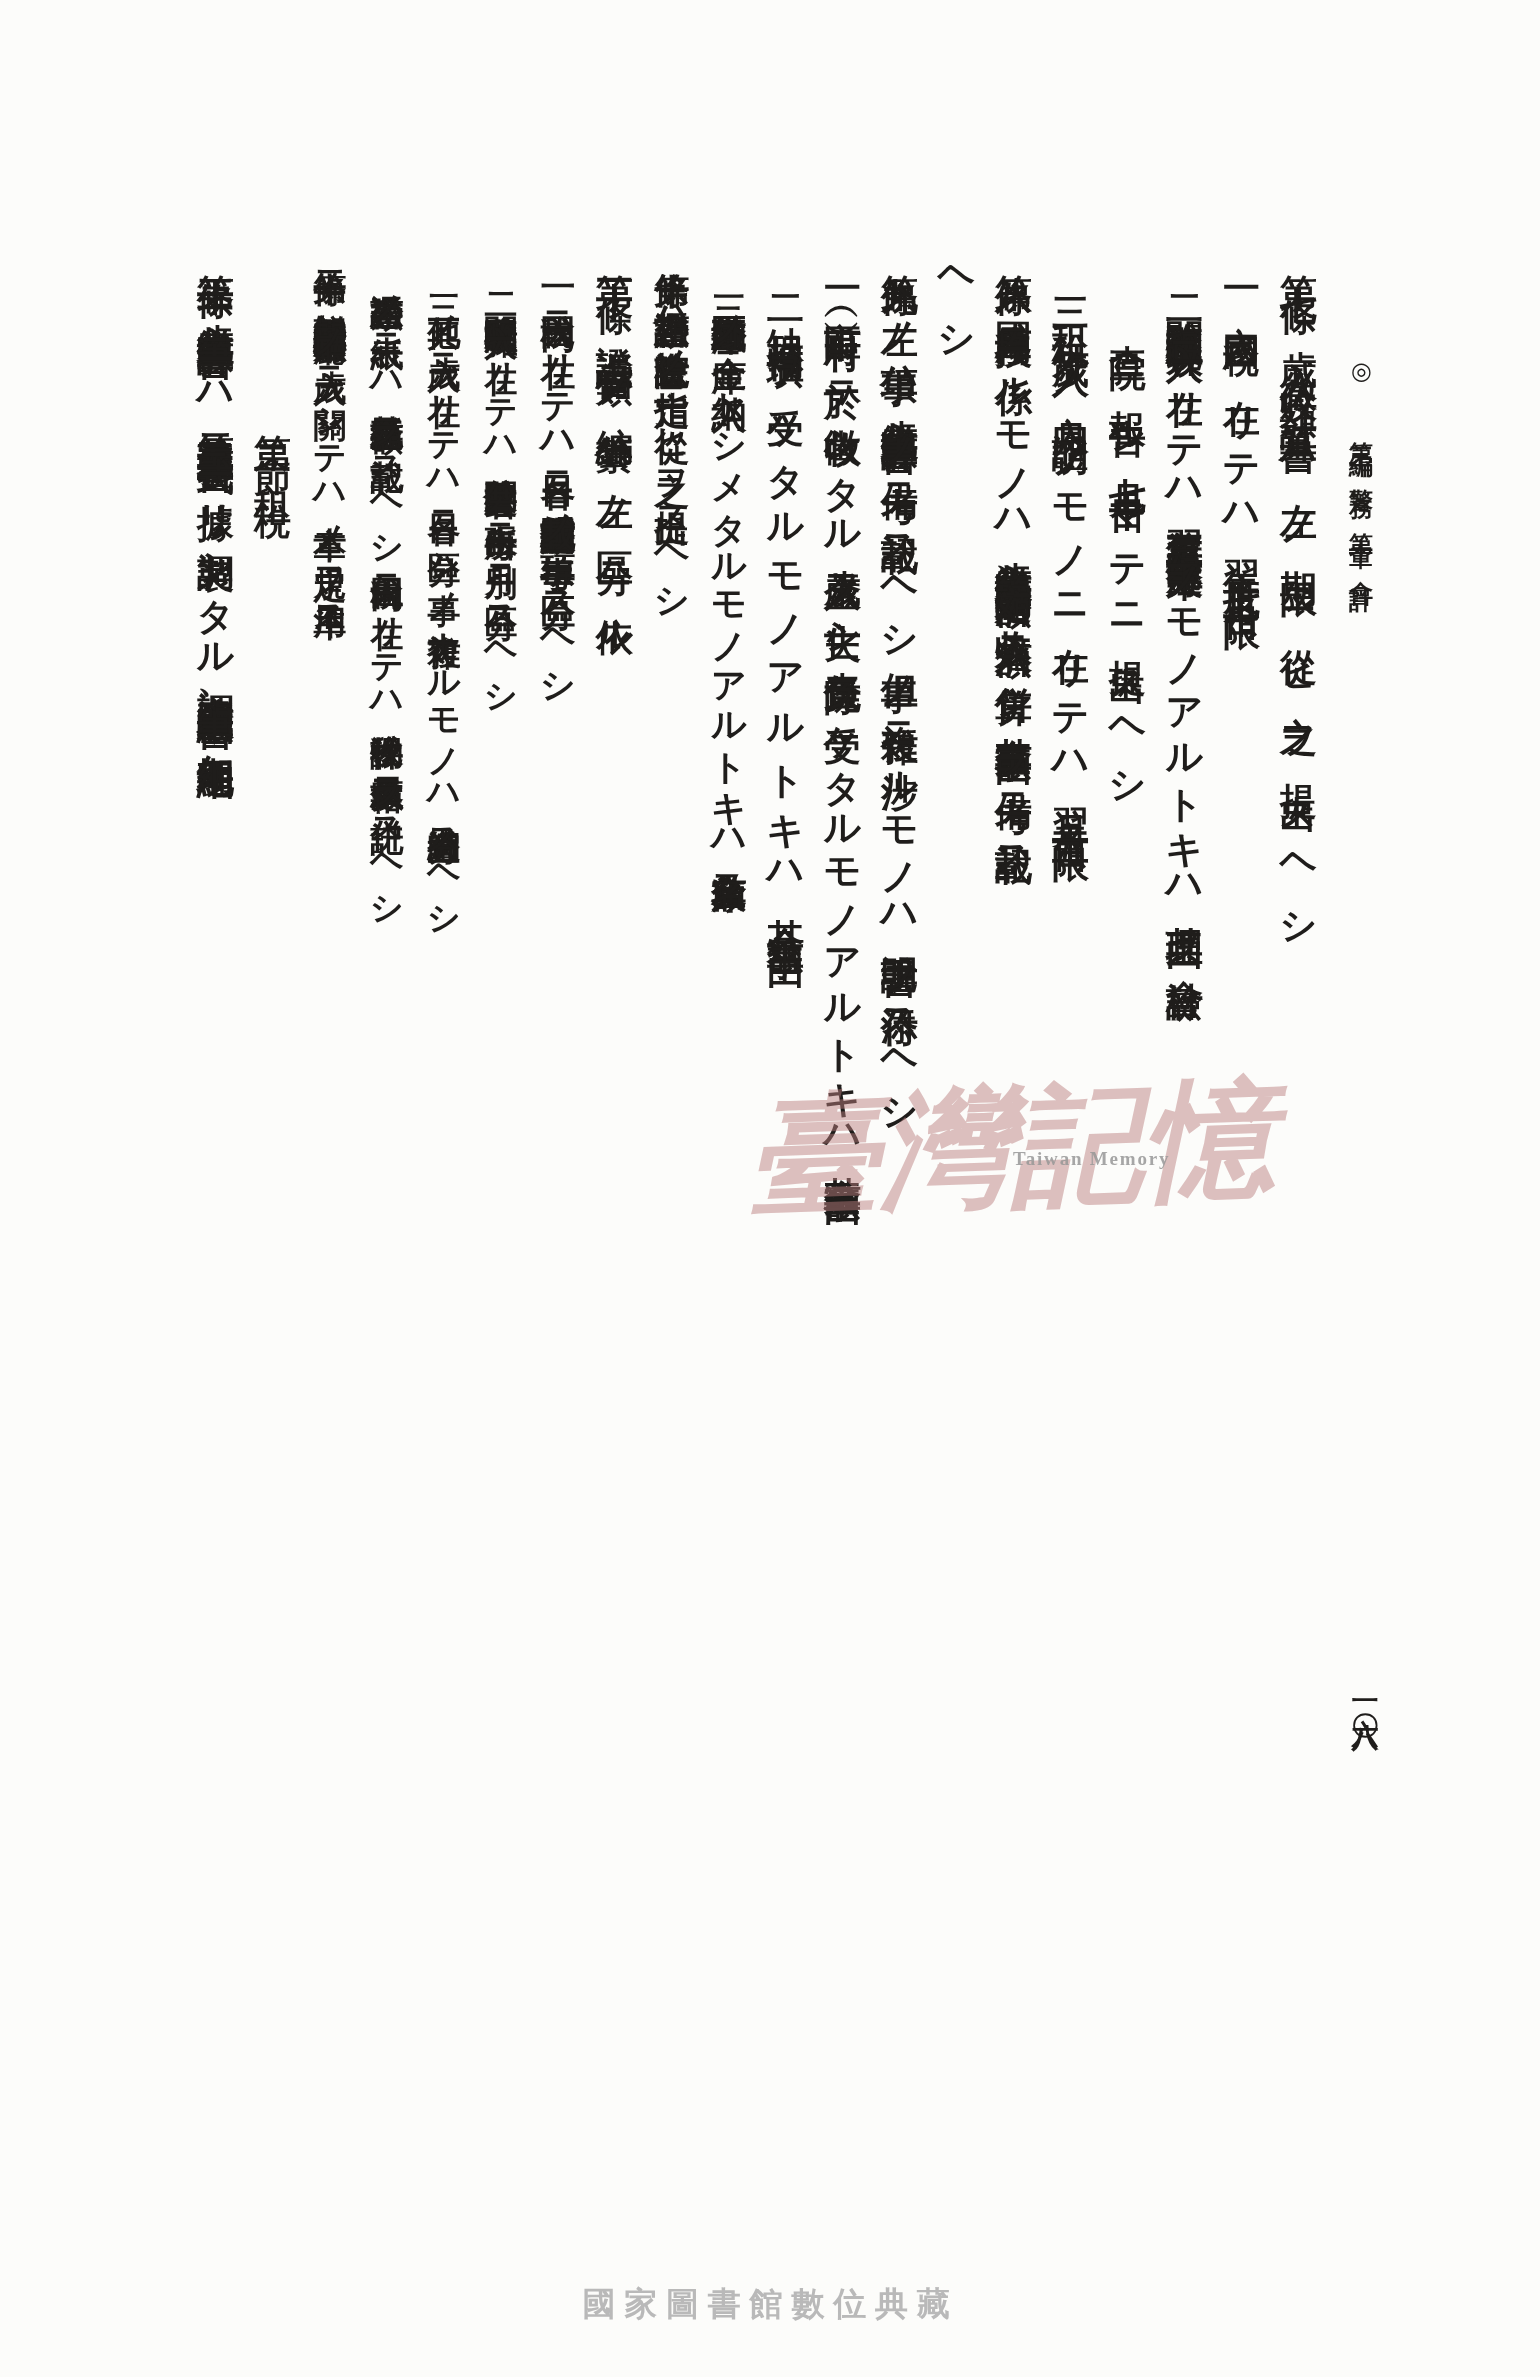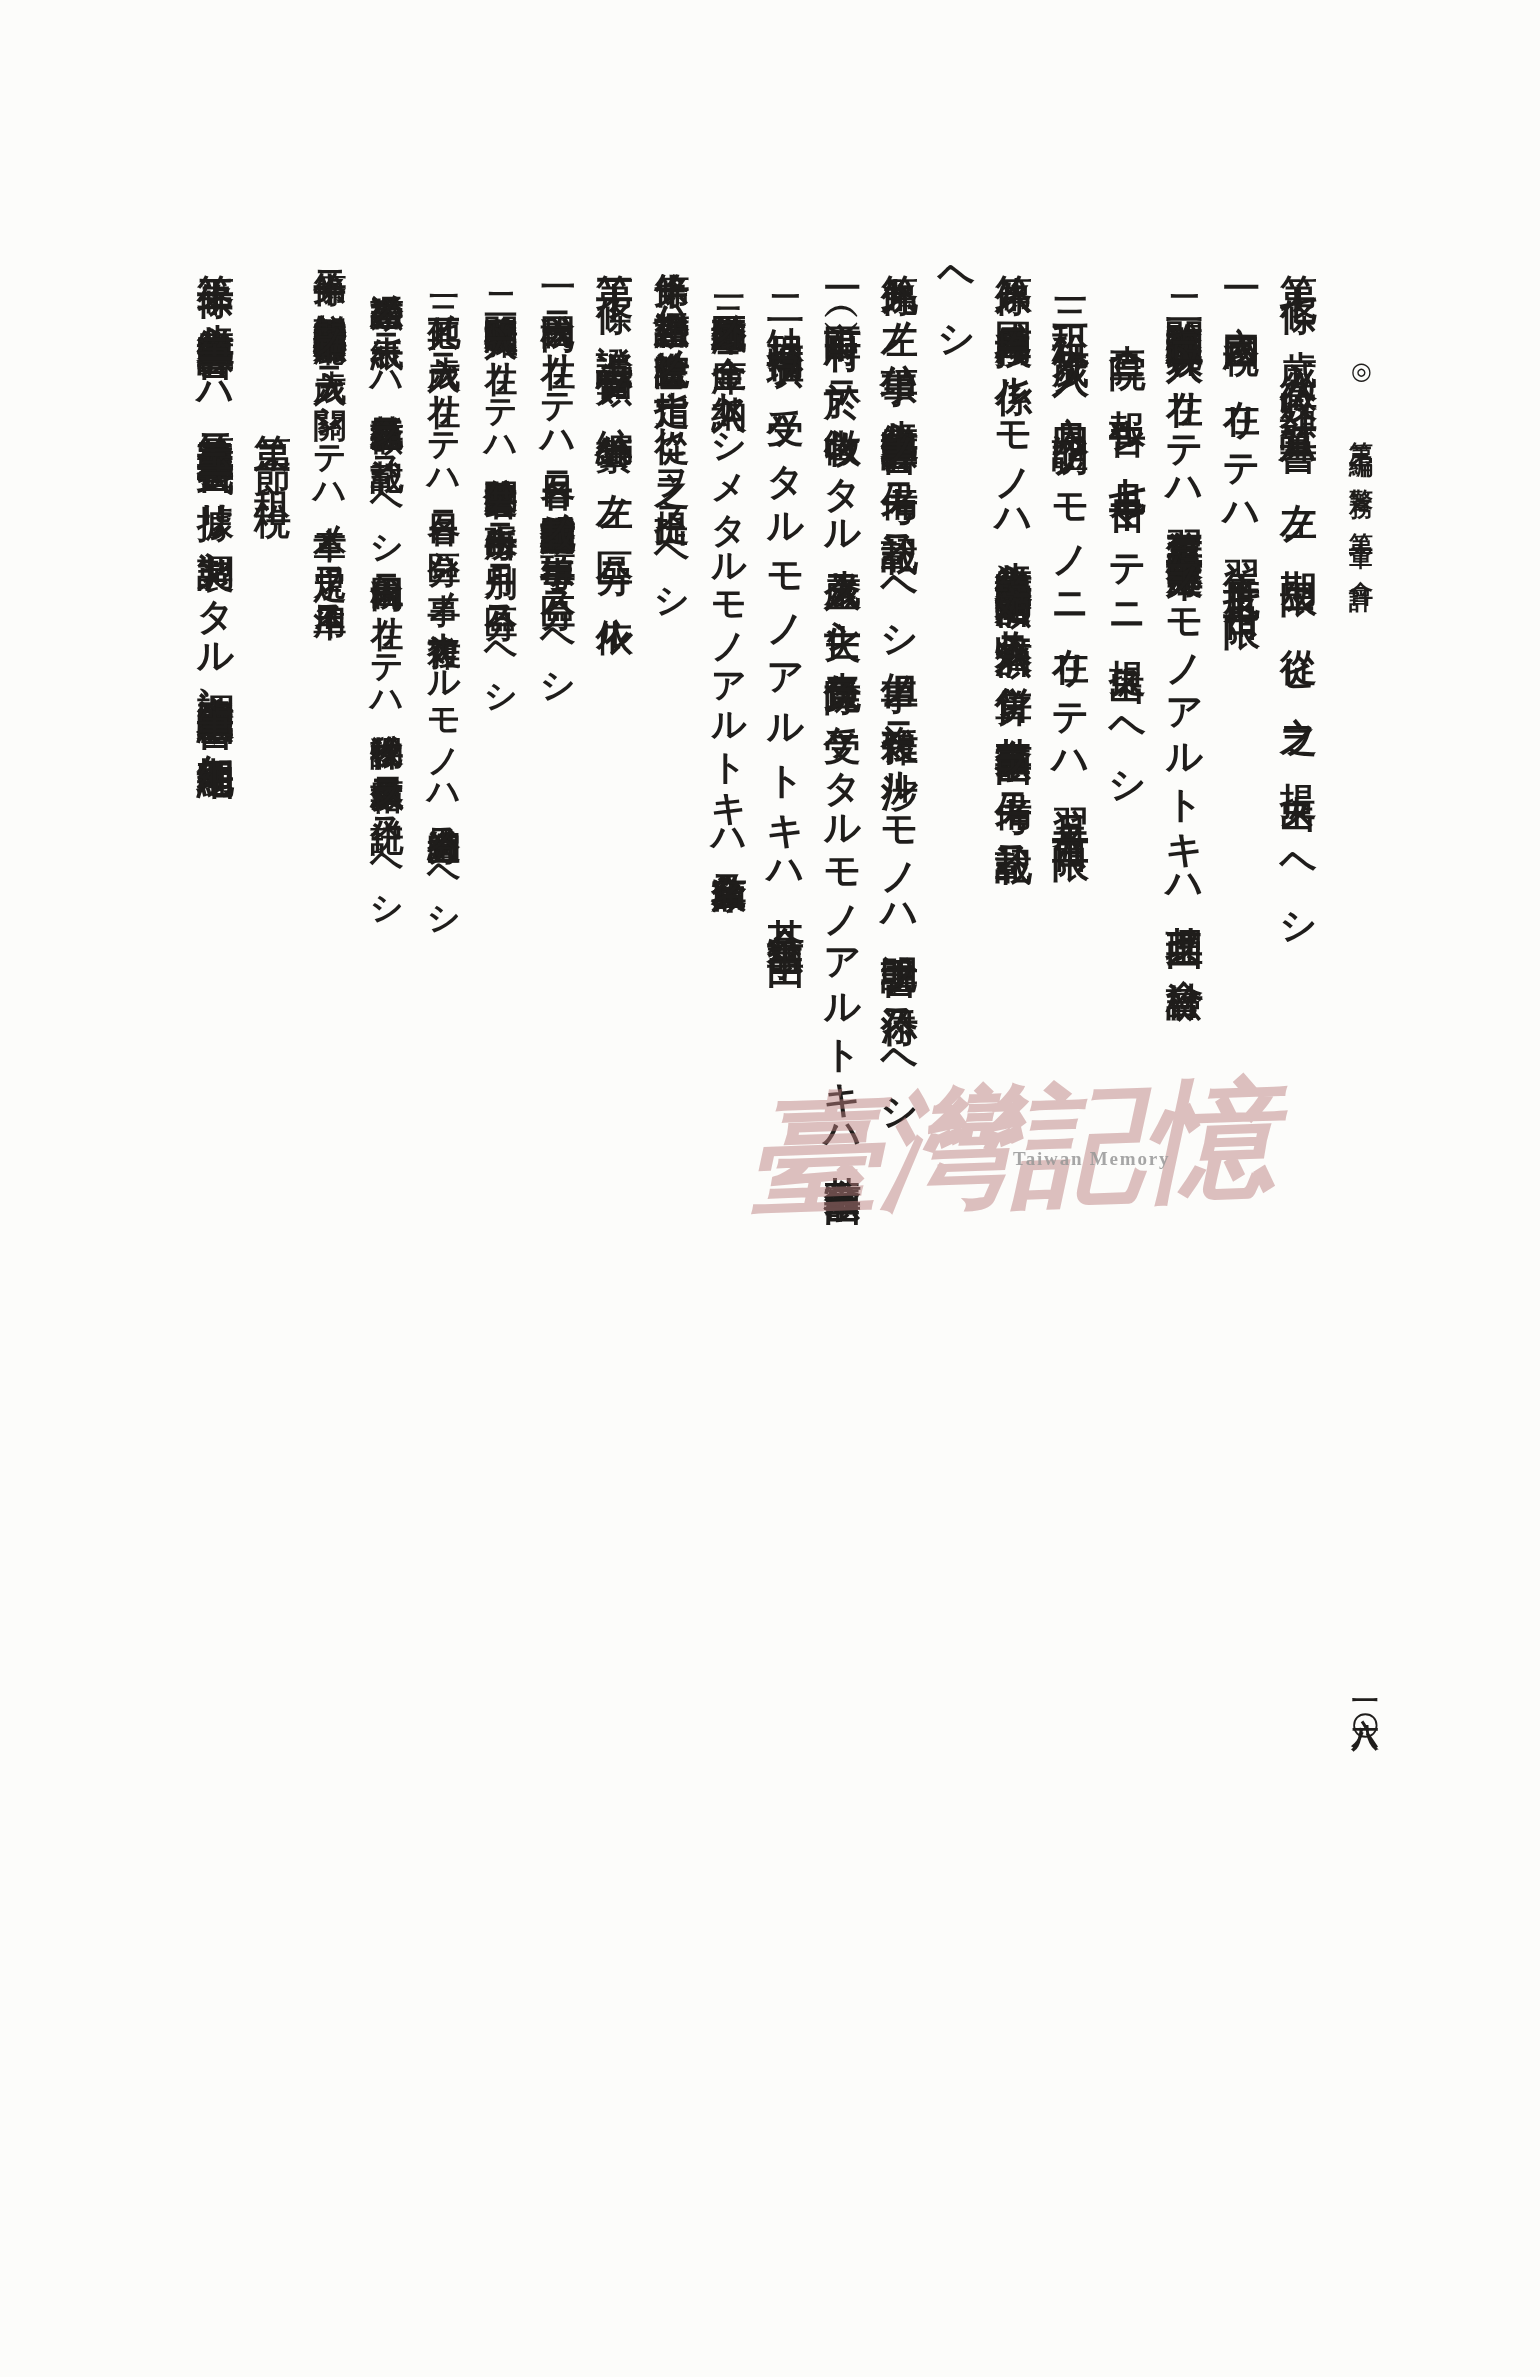--- a/index.html
+++ b/index.html
@@ -121,15 +121,16 @@
 
     <div class="col sp-l isec"><span class="h">第二節</span><span class="b g2">租稅</span></div>
 
     <div class="col sp-s"><span class="h">第十三條</span><span class="b g1">歲入徵收額計算書ニハ第二號乃至第五號書式ニ據リ調製シタル調定濟歲入額明細書、年期地明細</span></div>
 
   </div>
 
   <div class="wm-cjk">臺灣記憶</div>
   <div class="wm-latin">Taiwan Memory</div>
 
+  <div class="footer-cap">國家圖書館數位典藏</div>
 
 </div>
 
 
 </body></html>

